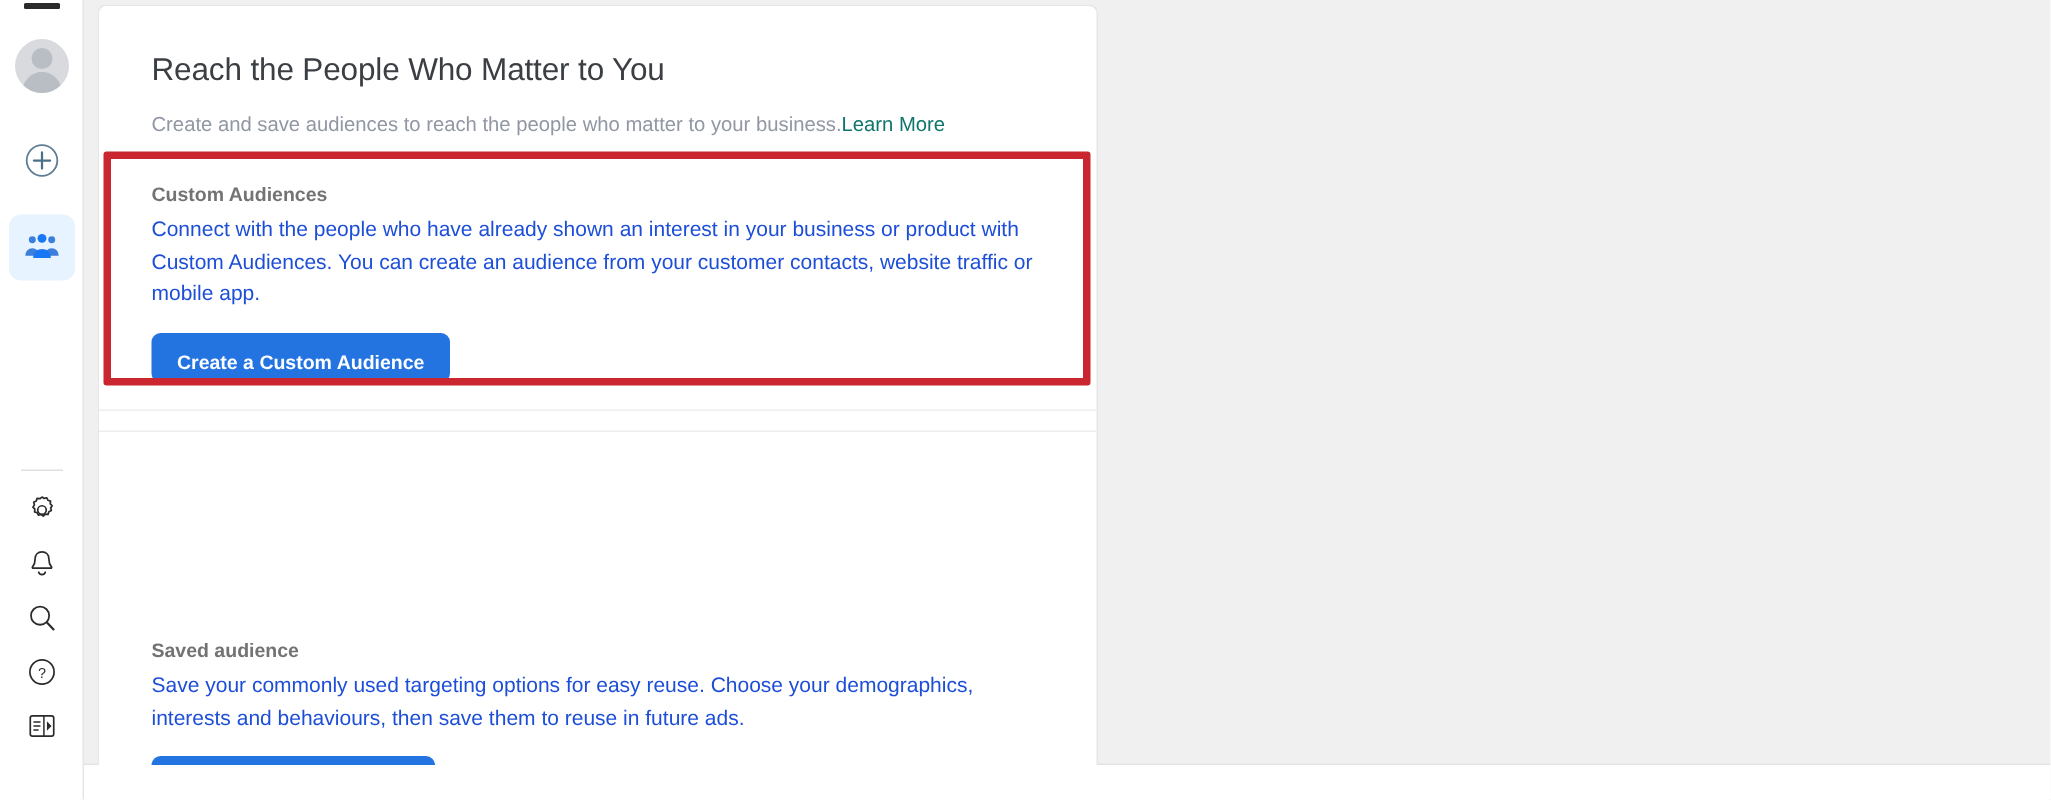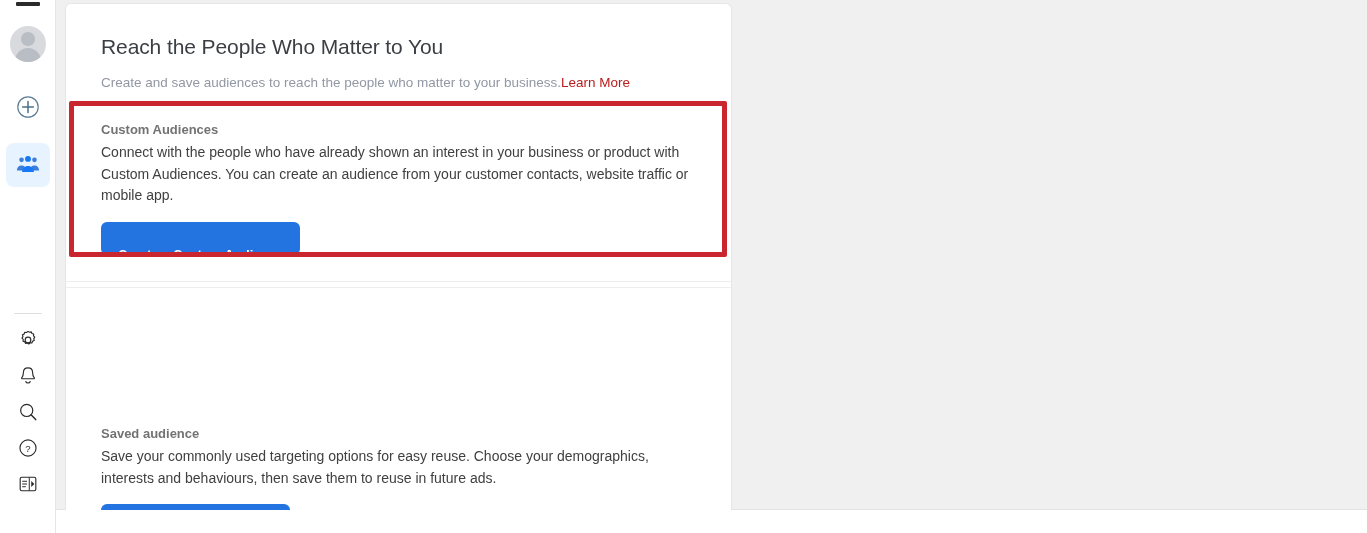--- a/index.html
+++ b/index.html
@@ -119,43 +119,43 @@
     line-height: 26px;
   }
 
   .page-subtitle {
     margin-top: 14px;
     font-size: 13.5px;
     color: #9197a3;
     line-height: 18px;
   }
   .page-subtitle a {
-    color: #b91c1c;
+    color: #0f766e;
     text-decoration: none;
   }
 
   .section-title {
     font-size: 13px;
     font-weight: bold;
     color: #737373;
     line-height: 18px;
   }
 
   .section-desc {
     margin-top: 3px;
     font-size: 14px;
-    color: #404040;
+    color: #1d4ed8;
     line-height: 21.5px;
     max-width: 600px;
   }
 
   .btn-primary {
     display: inline-block;
     margin-top: 15px;
-    padding: 16px 17px;
+    padding: 3px 17px;
     height: 33px;
     line-height: 33px;
     background: #2374e1;
     color: #ffffff;
     font-size: 13px;
     font-weight: bold;
     border: none;
     border-radius: 6px;
     cursor: pointer;
     font-family: "Liberation Sans", sans-serif;

